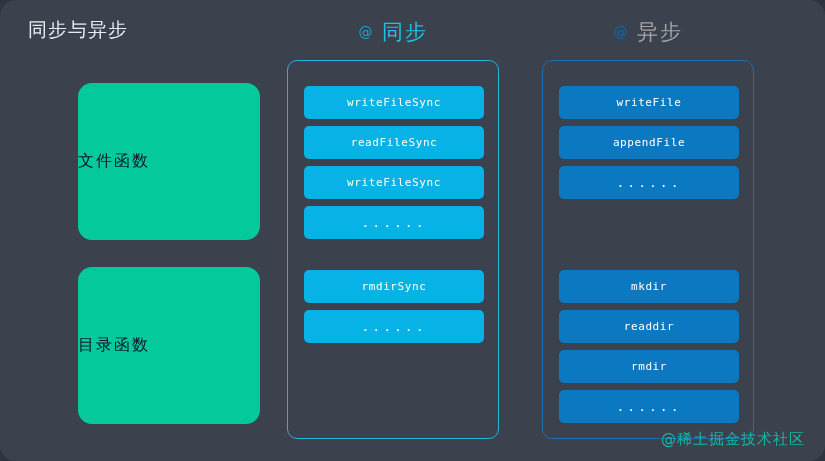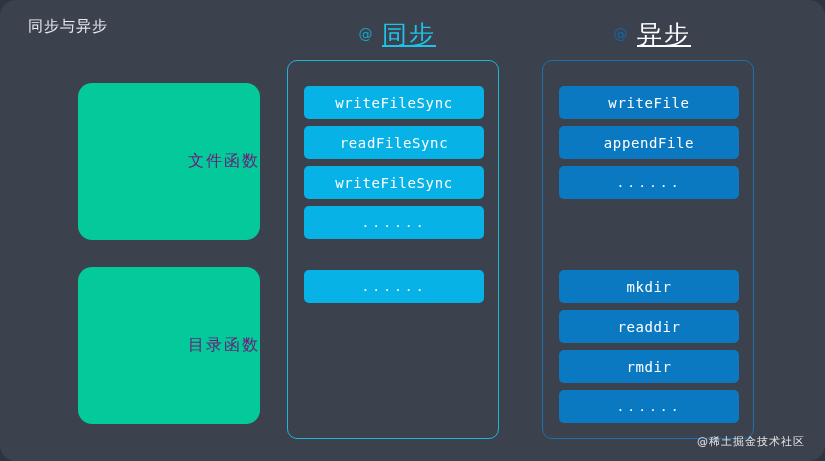--- a/index.html
+++ b/index.html
@@ -22,21 +22,21 @@
     background: #3b414d;
     border-radius: 16px;
     overflow: hidden;
   }
 
   
   .slide-title {
     position: absolute;
     left: 28px;
     top: 17px;
-    font-size: 15px;
+    font-size: 19px;
     color: #e8ecf1;
     letter-spacing: 1px;
     font-family: "DejaVu Sans", "Liberation Sans", sans-serif;
     white-space: nowrap;
   }
 
   
   .col-head {
     position: absolute;
     top: 18px;
@@ -55,39 +55,38 @@
     flex: 0 0 auto;
     line-height: 15px;
     text-align: center;
     font-size: 14px;
     font-family: "DejaVu Sans", sans-serif;
   }
   .col-head.sync  .head-icon { color: #17a6c9; }
   .col-head.async .head-icon { color: #1366a8; }
 
   .head-label {
-    font-size: 25px;
+    font-size: 21px;
     letter-spacing: 2px;
     font-family: "DejaVu Sans", "Liberation Sans", sans-serif;
-    text-decoration: underline;
   }
   .col-head.sync  .head-label { color: #1fc2e8; }
-  .col-head.async .head-label { color: #ffffff; }
+  .col-head.async .head-label { color: #a3a3a3; }
 
   
   .cat-box {
     position: absolute;
     left: 78px;
     width: 182px;
     height: 157px;
     border-radius: 14px;
     display: flex;
     align-items: center;
-    justify-content: flex-end;
-    color: #701a75;
+    justify-content: flex-start;
+    color: #0f172a;
     font-size: 16px;
     letter-spacing: 2px;
     font-family: "DejaVu Sans", "Liberation Sans", sans-serif;
   }
   .cat-box.file { top: 83px; background: #04c99b; }
   .cat-box.dir  { top: 267px; background: #04c99b; }
 
   
   .group {
     position: absolute;
@@ -118,40 +117,40 @@
   .fn-list.top    { top: 25px; }
   .fn-list.bottom { top: 209px; }
 
   .fn-item {
     height: 33px;
     border-radius: 5px;
     display: flex;
     align-items: center;
     justify-content: center;
     color: #ffffff;
-    font-size: 14px;
+    font-size: 11px;
     letter-spacing: 0.6px;
     font-family: "DejaVu Sans Mono", "Liberation Mono", monospace;
     white-space: nowrap;
   }
   .group.sync  .fn-item { background: #07b2e6; }
   .group.async .fn-item { background: #0b79c2; }
 
   .fn-item.ellipsis {
     font-size: 13px;
     letter-spacing: 3px;
   }
 
   
   .watermark {
     position: absolute;
     right: 20px;
     bottom: 12px;
-    font-size: 11px;
-    color: #e5e5e5;
+    font-size: 15px;
+    color: #14b8a6;
     letter-spacing: 1px;
     font-family: "DejaVu Sans", "Liberation Sans", sans-serif;
     white-space: nowrap;
   }
 </style>
 </head>
 <body>
 
 <div class="slide">
 
@@ -176,20 +175,21 @@
   </div>
 
   <div class="group sync">
     <div class="fn-list top">
       <div class="fn-item">writeFileSync</div>
       <div class="fn-item">readFileSync</div>
       <div class="fn-item">writeFileSync</div>
       <div class="fn-item ellipsis">......</div>
     </div>
     <div class="fn-list bottom">
+      <div class="fn-item">rmdirSync</div>
       <div class="fn-item ellipsis">......</div>
     </div>
   </div>
 
   <div class="group async">
     <div class="fn-list top">
       <div class="fn-item">writeFile</div>
       <div class="fn-item">appendFile</div>
       <div class="fn-item ellipsis">......</div>
     </div>

